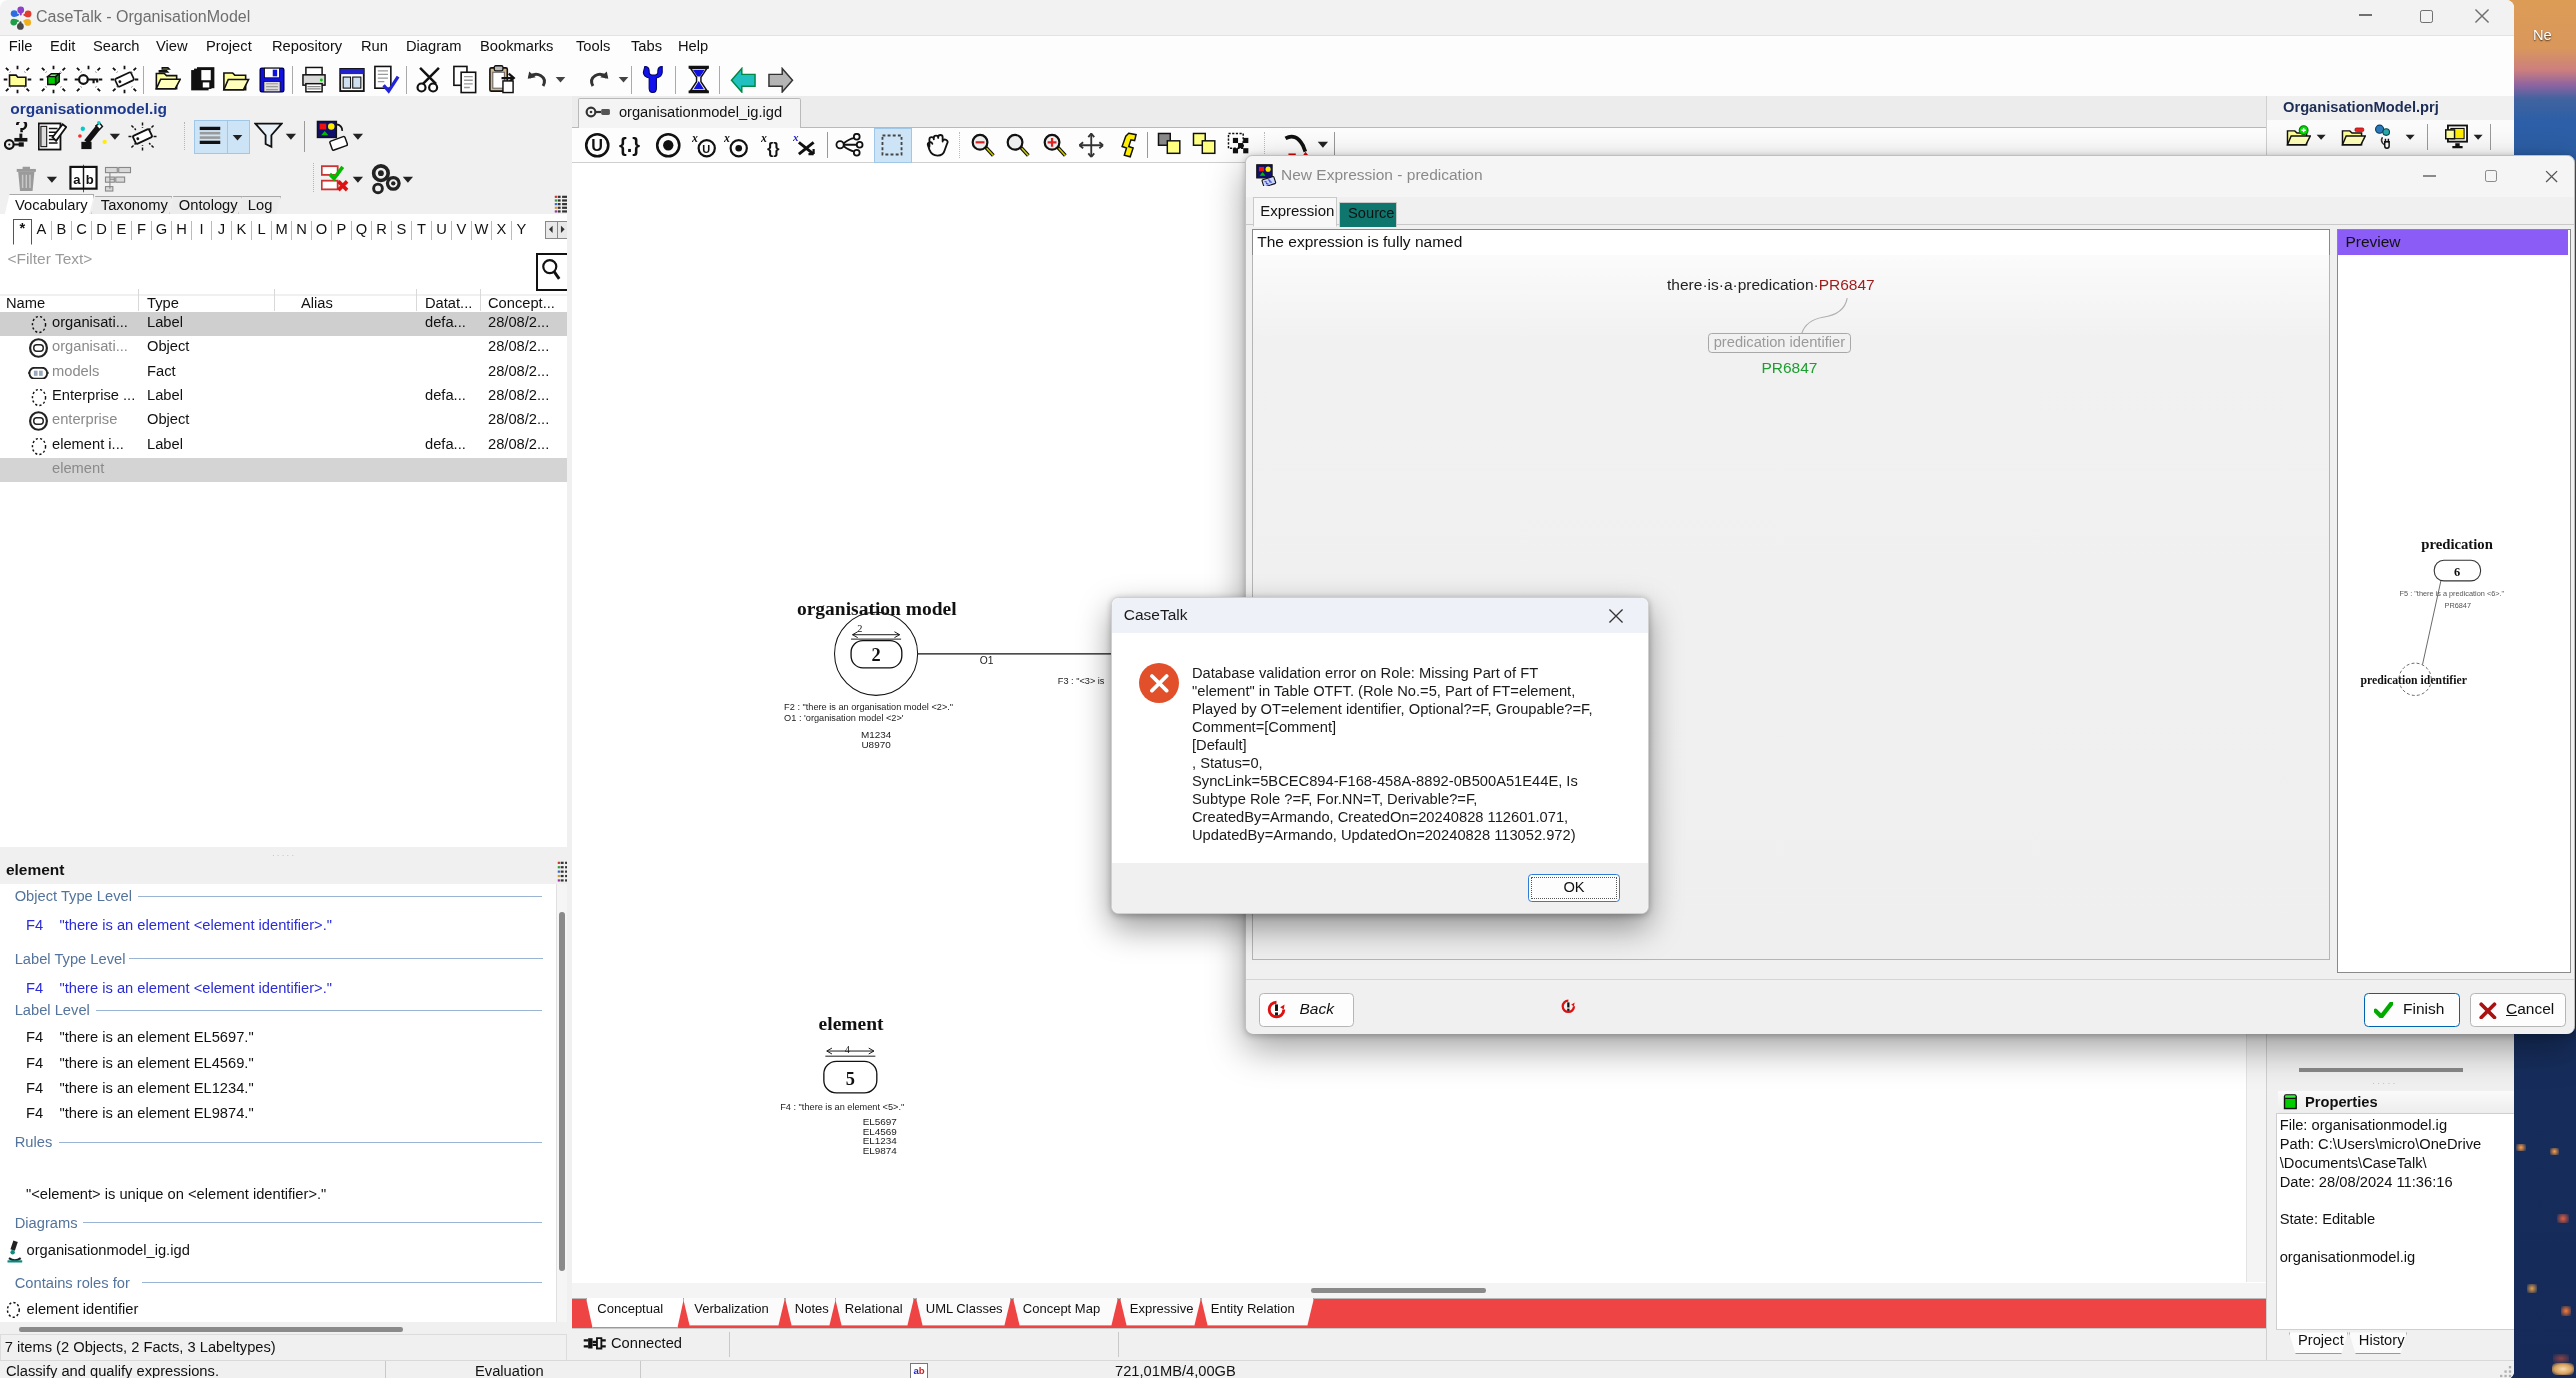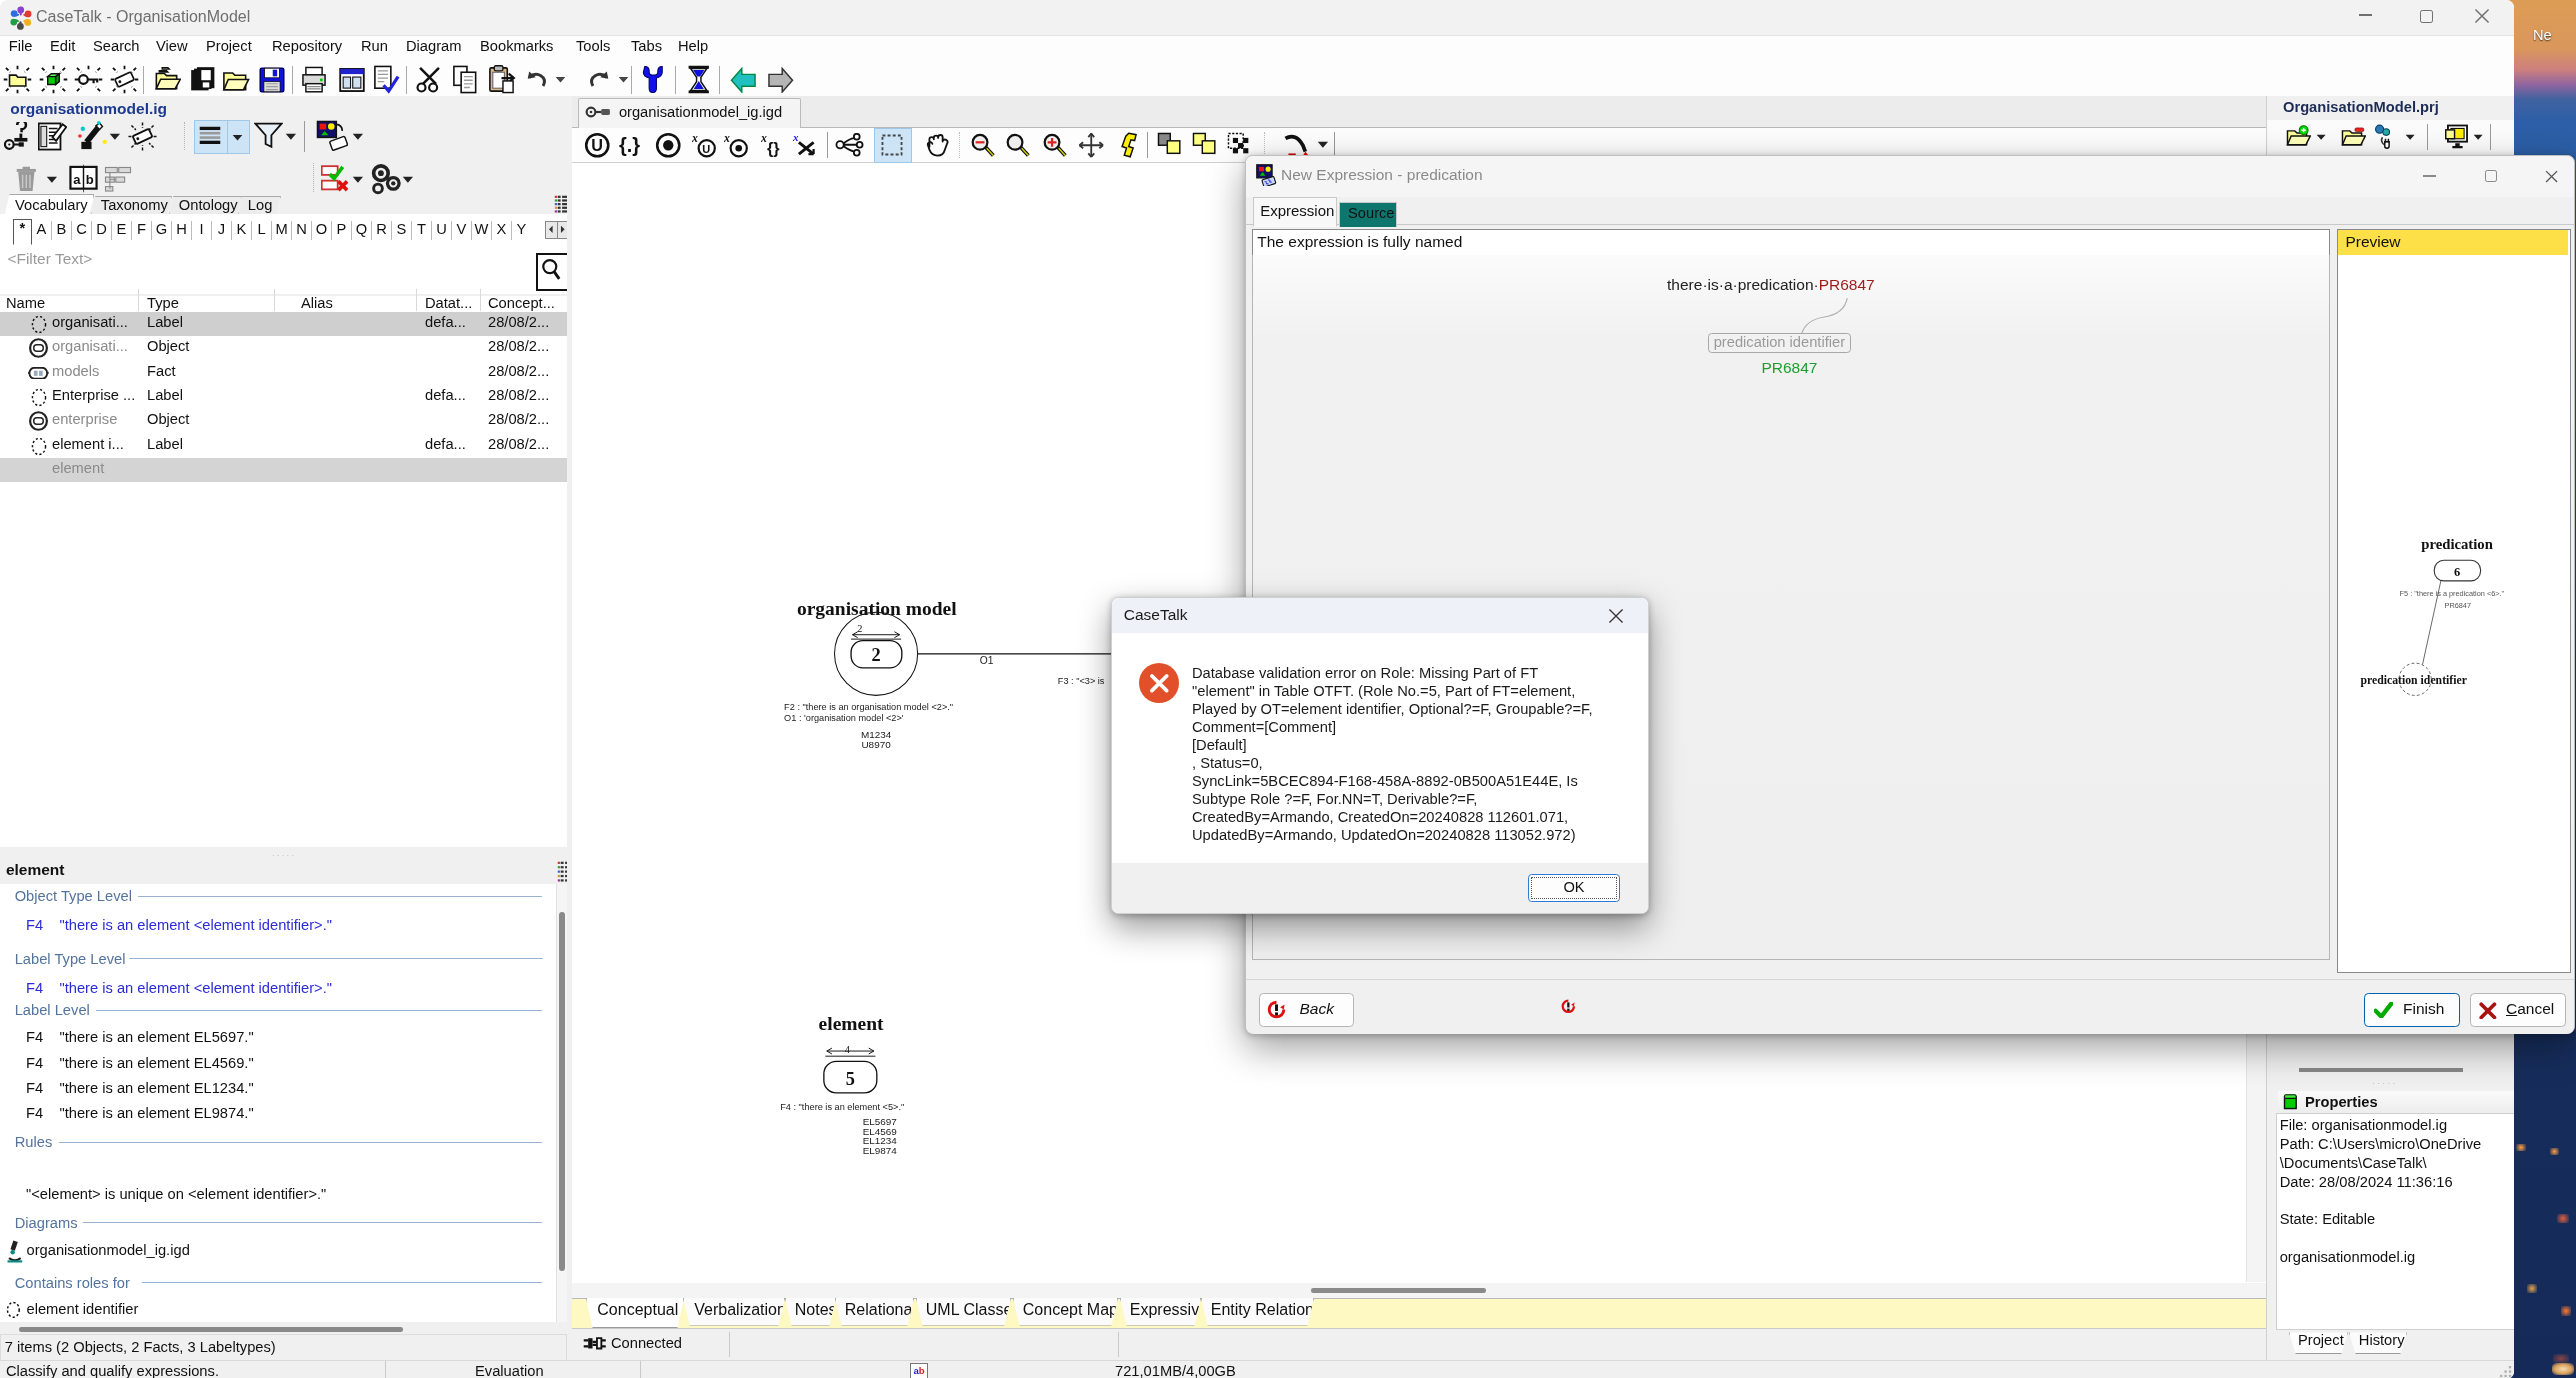--- a/index.html
+++ b/index.html
@@ -719,21 +719,21 @@
       <text x="418" y="1337" text-anchor="middle" font-family="Liberation Sans" font-size="13.5" fill="#222">EL1234</text>
       <text x="418" y="1350" text-anchor="middle" font-family="Liberation Sans" font-size="13.5" fill="#222">EL9874</text>
     </svg>
 
     <div class="abs" style="left:1674px;top:65px;width:19px;height:1121px;background:#f4f4f4;border-left:0.7px solid #e3e3e3;"></div>
 
     <div class="abs" style="left:0;top:1187px;width:1695px;height:15.5px;background:#f4f4f4;">
       <div class="abs" style="left:739px;top:5.2px;width:175px;height:4.4px;background:#8a8a8a;border-radius:2.2px;"></div>
     </div>
 
-    <div class="abs" style="left:0;top:1202px;width:1695px;height:30px;background:#fef9c3;font-size:16px;color:#111;text-decoration:underline;" id="cv-tabs">
+    <div class="abs" style="left:0;top:1202px;width:1695px;height:30px;background:#ef4444;font-size:13px;color:#111;text-decoration:underline;" id="cv-tabs">
       <div class="abs" style="left:0;top:0;width:1695px;height:0.7px;background:#b9b9b9;"></div>
       <div class="abs" style="left:14px;top:0;width:96px;height:29px;background:#fff;border:0.7px solid #9a9a9a;border-top:none;clip-path:polygon(0 0,100% 0,calc(100% - 6.6px) 100%,6.6px 100%);">
             <span style="position:absolute;left:10.3px;top:2.9px;white-space:nowrap;">Conceptual</span>
           </div>
       <div class="abs" style="left:111px;top:0;width:100px;height:26.5px;background:#fbfbfb;border:0.7px solid #9a9a9a;border-top:none;clip-path:polygon(0 0,100% 0,calc(100% - 6.6px) 100%,6.6px 100%);">
             <span style="position:absolute;left:10.3px;top:2.9px;white-space:nowrap;">Verbalization</span>
           </div>
       <div class="abs" style="left:213px;top:0;width:49px;height:26.5px;background:#fbfbfb;border:0.7px solid #9a9a9a;border-top:none;clip-path:polygon(0 0,100% 0,calc(100% - 6.6px) 100%,6.6px 100%);">
             <span style="position:absolute;left:8.8px;top:2.9px;white-space:nowrap;">Notes</span>
           </div>
@@ -901,21 +901,21 @@
   <div class="abs" style="left:5.9px;top:99px;width:1076px;height:704px;background:linear-gradient(180deg,#fbfbfb 0%,#f1f1f1 12%,#efefef 100%);border:0.7px solid #b5b5b5;border-top:none;">
     <div class="abs" style="left:-20px;top:20.6px;width:1076px;height:19px;text-align:center;font-size:15.5px;color:#222;">there·is·a·predication·<span style="color:#9e1b1b;">PR6847</span></div>
     <svg class="abs" style="left:537px;top:43px;" width="66" height="37" viewBox="0 0 90 50">
       <path d="M78 0 Q74 22 45 26 Q22 30 16 48" fill="none" stroke="#b0b0b0" stroke-width="1.6"></path>
     </svg>
     <div class="abs" style="left:455px;top:78px;width:141px;height:17.7px;border:0.7px solid #a8a8a8;border-radius:3.7px;text-align:center;font-size:14.7px;color:#9a9a9a;line-height:17.7px;">predication identifier</div>
     <div class="abs" style="left:466px;top:104px;width:141px;height:17.7px;text-align:center;font-size:15.5px;color:#1d9e30;">PR6847</div>
   </div>
 
   <div class="abs" style="left:1091px;top:73px;width:232px;height:742px;background:#fff;border:0.7px solid #8a8a8a;">
-    <div class="abs" style="left:0;top:0;width:230px;height:25px;background:#fde047;">
+    <div class="abs" style="left:0;top:0;width:230px;height:25px;background:#8b5cf6;">
       <div class="abs" style="left:7.4px;top:2.9px;font-size:15.5px;color:#111;">Preview</div>
     </div>
     <svg class="abs" style="left:0;top:25px;" width="230" height="515" viewBox="0 0 313 700">
       <text x="162" y="400" text-anchor="middle" font-family="Liberation Serif" font-weight="bold" font-size="20" fill="#111">predication</text>
       <rect x="131" y="415" width="63" height="28" rx="13" fill="none" stroke="#333" stroke-width="1.5"></rect>
       <text x="162" y="437" text-anchor="middle" font-family="Liberation Serif" font-weight="bold" font-size="17" fill="#111">6</text>
       <text x="155" y="464" text-anchor="middle" font-family="Liberation Sans" font-size="10" fill="#555">F5 : "there is a predication &lt;6&gt;."</text>
       <text x="163" y="480" text-anchor="middle" font-family="Liberation Sans" font-size="10" fill="#555">PR6847</text>
       <path d="M140 443 L115 557" stroke="#555" stroke-width="1.2"></path>
       <ellipse cx="105" cy="577" rx="22" ry="22" fill="none" stroke="#555" stroke-width="1.2" stroke-dasharray="4 3"></ellipse>

